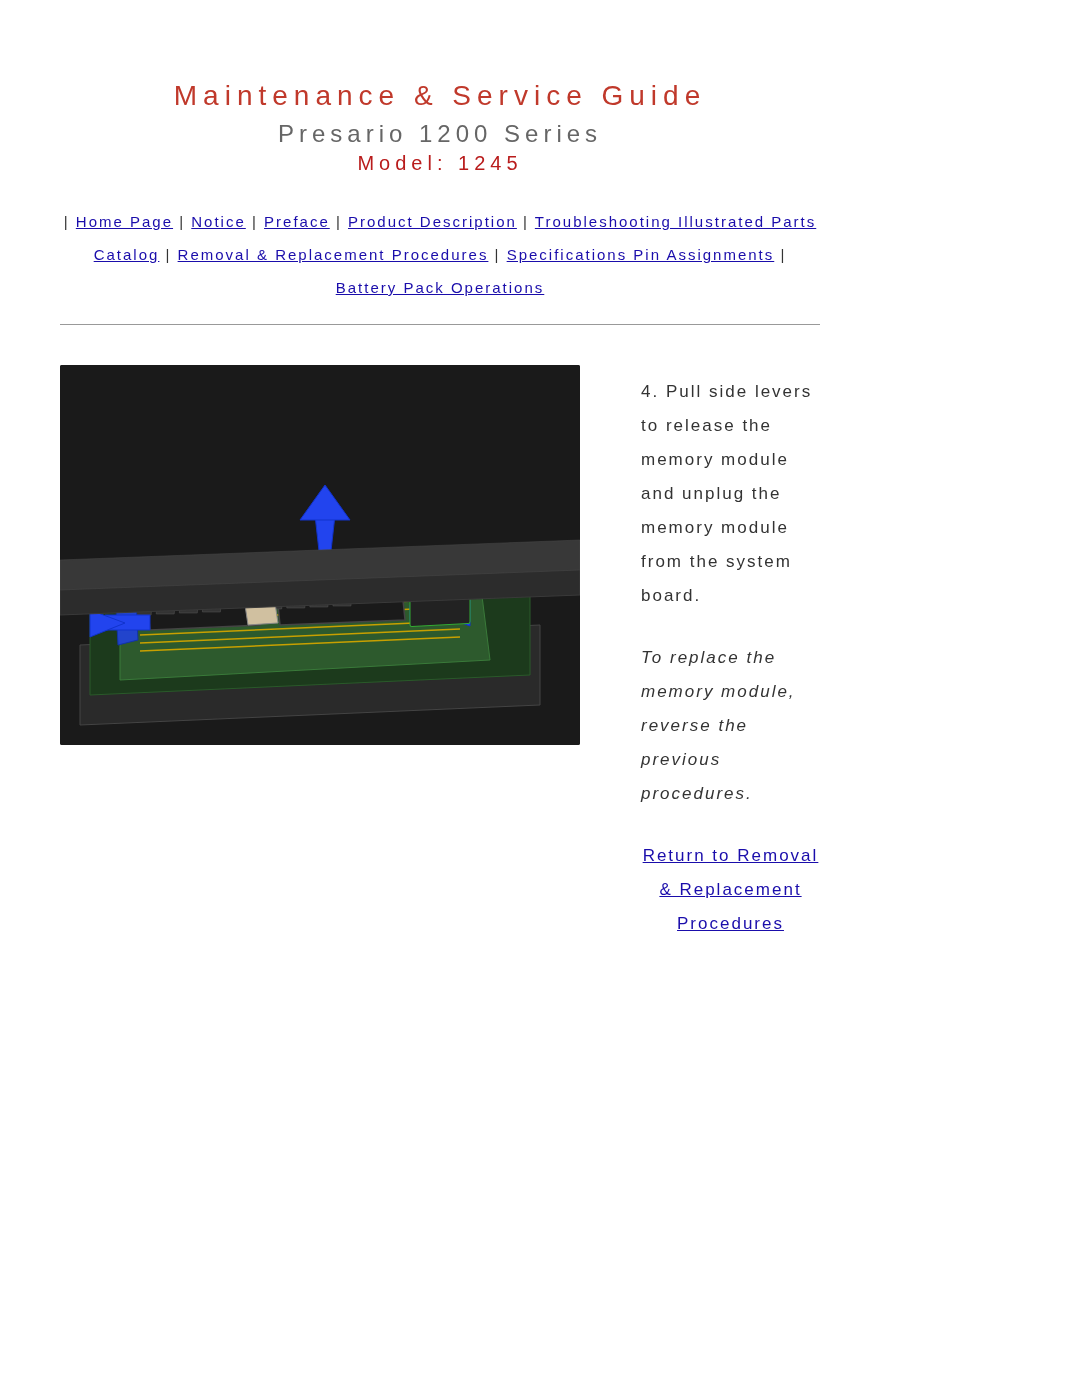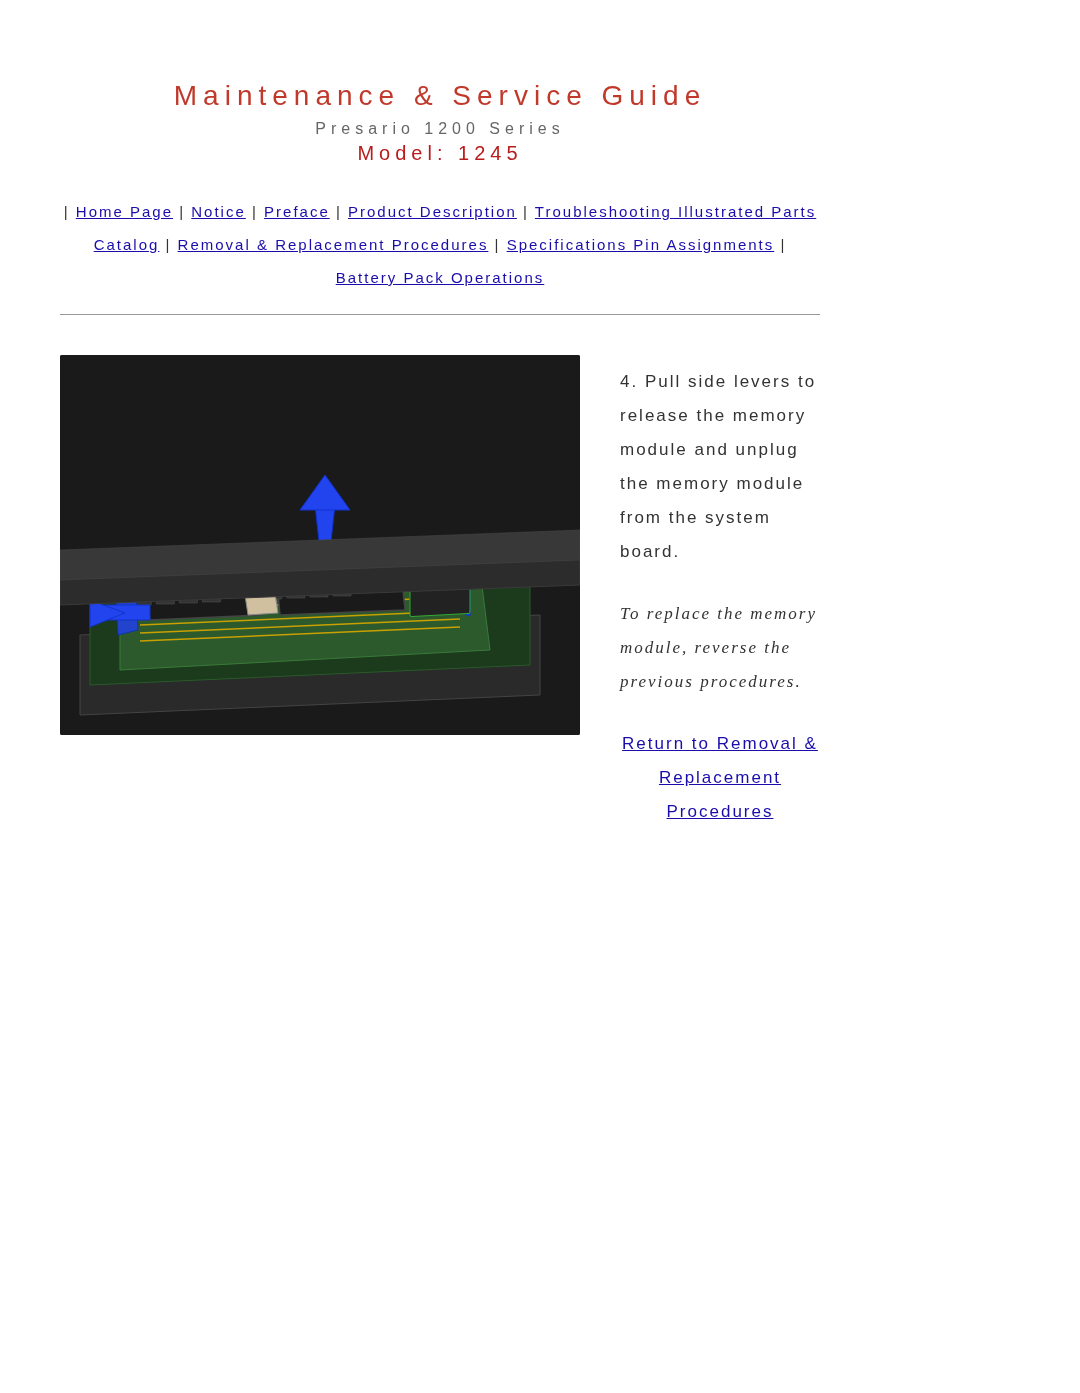--- a/index.html
+++ b/index.html
@@ -31,21 +31,21 @@
     .main-title {
       font-size: 28px;
       letter-spacing: 6px;
       color: #c0392b;
       font-weight: normal;
       margin-bottom: 8px;
       font-family: Arial, sans-serif;
     }
 
     .sub-title {
-      font-size: 16px;
+      font-size: 24px;
       letter-spacing: 5px;
       color: #666666;
       font-weight: normal;
       margin-bottom: 4px;
       font-family: Arial, sans-serif;
     }
 
     .model-title {
       font-size: 20px;
       letter-spacing: 5px;
@@ -72,21 +72,21 @@
     .divider {
       border: none;
       border-top: 1px solid #999999;
       margin: 20px 0 40px 0;
     }
 
     .content-section {
       display: flex;
       flex-direction: row;
       align-items: flex-start;
-      gap: 40px;
+      gap: 61px;
       margin-top: 20px;
     }
 
     .image-container {
       width: 520px;
       min-width: 520px;
       height: 380px;
       background: #1a1a1a;
       position: relative;
       overflow: hidden;
@@ -107,21 +107,21 @@
       font-family: Arial, sans-serif;
     }
 
     .italic-text {
       font-size: 17px;
       letter-spacing: 2px;
       line-height: 2.0;
       color: #333333;
       font-style: italic;
       margin-bottom: 28px;
-      font-family: Liberation Serif, serif;
+      font-family: Liberation Sans, sans-serif;
     }
 
     .return-link {
       font-size: 17px;
       letter-spacing: 2px;
       line-height: 2.0;
       color: #1a0dab;
       text-decoration: underline;
       font-family: Arial, sans-serif;
       display: block;

